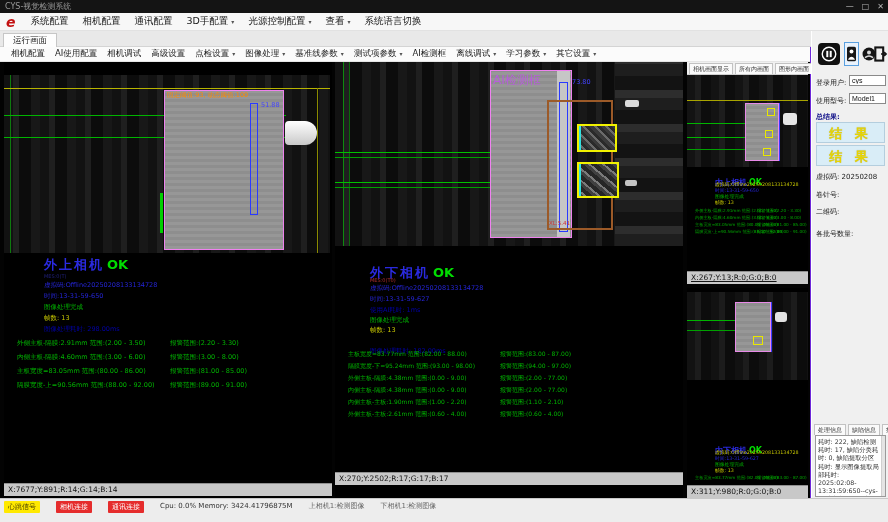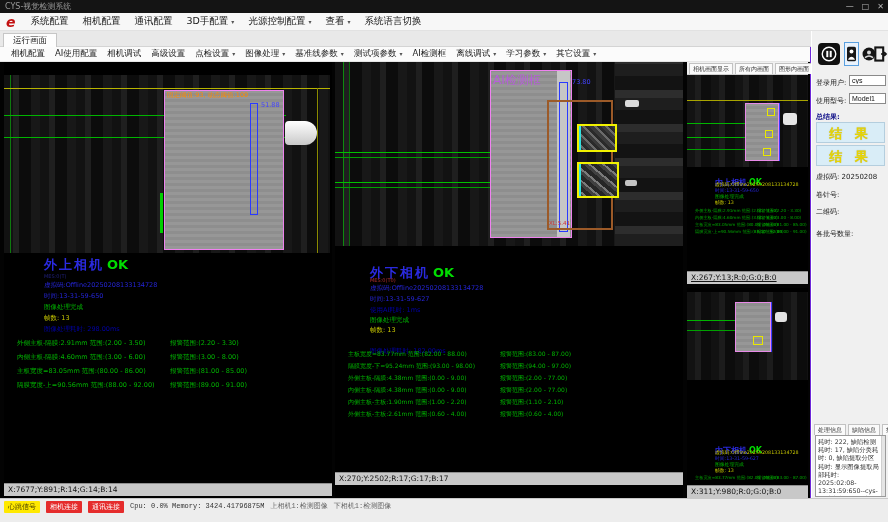--- a/index.html
+++ b/index.html
@@ -60,21 +60,21 @@
   .result-box span{color:#e6d400;font-weight:bold;font-size:13px;line-height:20px;letter-spacing:4px;
                    text-shadow:0 0 1px #aa8;}
   .btn{position:absolute;display:flex;align-items:center;justify-content:center;cursor:pointer;}
   .logbox{position:absolute;left:3px;width:71px;background:#fff;border:1px solid #9a9a9a;
           font-size:6.3px;line-height:8.2px;color:#333;padding:2px 6px 2px 2px;overflow:hidden;}
   .logscroll{position:absolute;right:0;top:0;bottom:0;width:4px;background:#e4e4e4;border-left:1px solid #cfcfcf;}
   .logtab{font-size:6px;color:#333;border:1px solid #c2c2c2;border-bottom:none;background:#fafafa;
           padding:1px 3px 0 3px;margin-left:2px;white-space:nowrap;}
   
   .statusbar{position:absolute;left:0;right:0;top:498px;height:24px;background:#ededed;
-             border-top:1px solid #c8c8c8;display:flex;align-items:flex-start;padding:2px 4px;gap:6px;font-family:Liberation Mono, monospace;}
+             border-top:1px solid #c8c8c8;display:flex;align-items:flex-start;padding:2px 4px;gap:16px;}
   .badge{font-size:7px;padding:1px 4px;border-radius:1px;white-space:nowrap;}
   .badge.yellow{background:#ffe900;color:#4a4000;}
   .badge.red{background:#e52c2c;color:#fff;}
   .sb-text{font-size:7px;color:#333;line-height:11px;white-space:nowrap;}
   .sb-dim{color:#666;}
   
   .bands-v{background:repeating-linear-gradient(90deg,#121212 0 9px,#1f1f1f 9px 15px,#0c0c0c 15px 27px,#181818 27px 36px);}
   .slab{background:repeating-linear-gradient(0deg,#979797 0 3px,#8e8e8e 3px 6px);}
   .hline{position:absolute;height:1px;}
   .vline{position:absolute;width:1px;}

